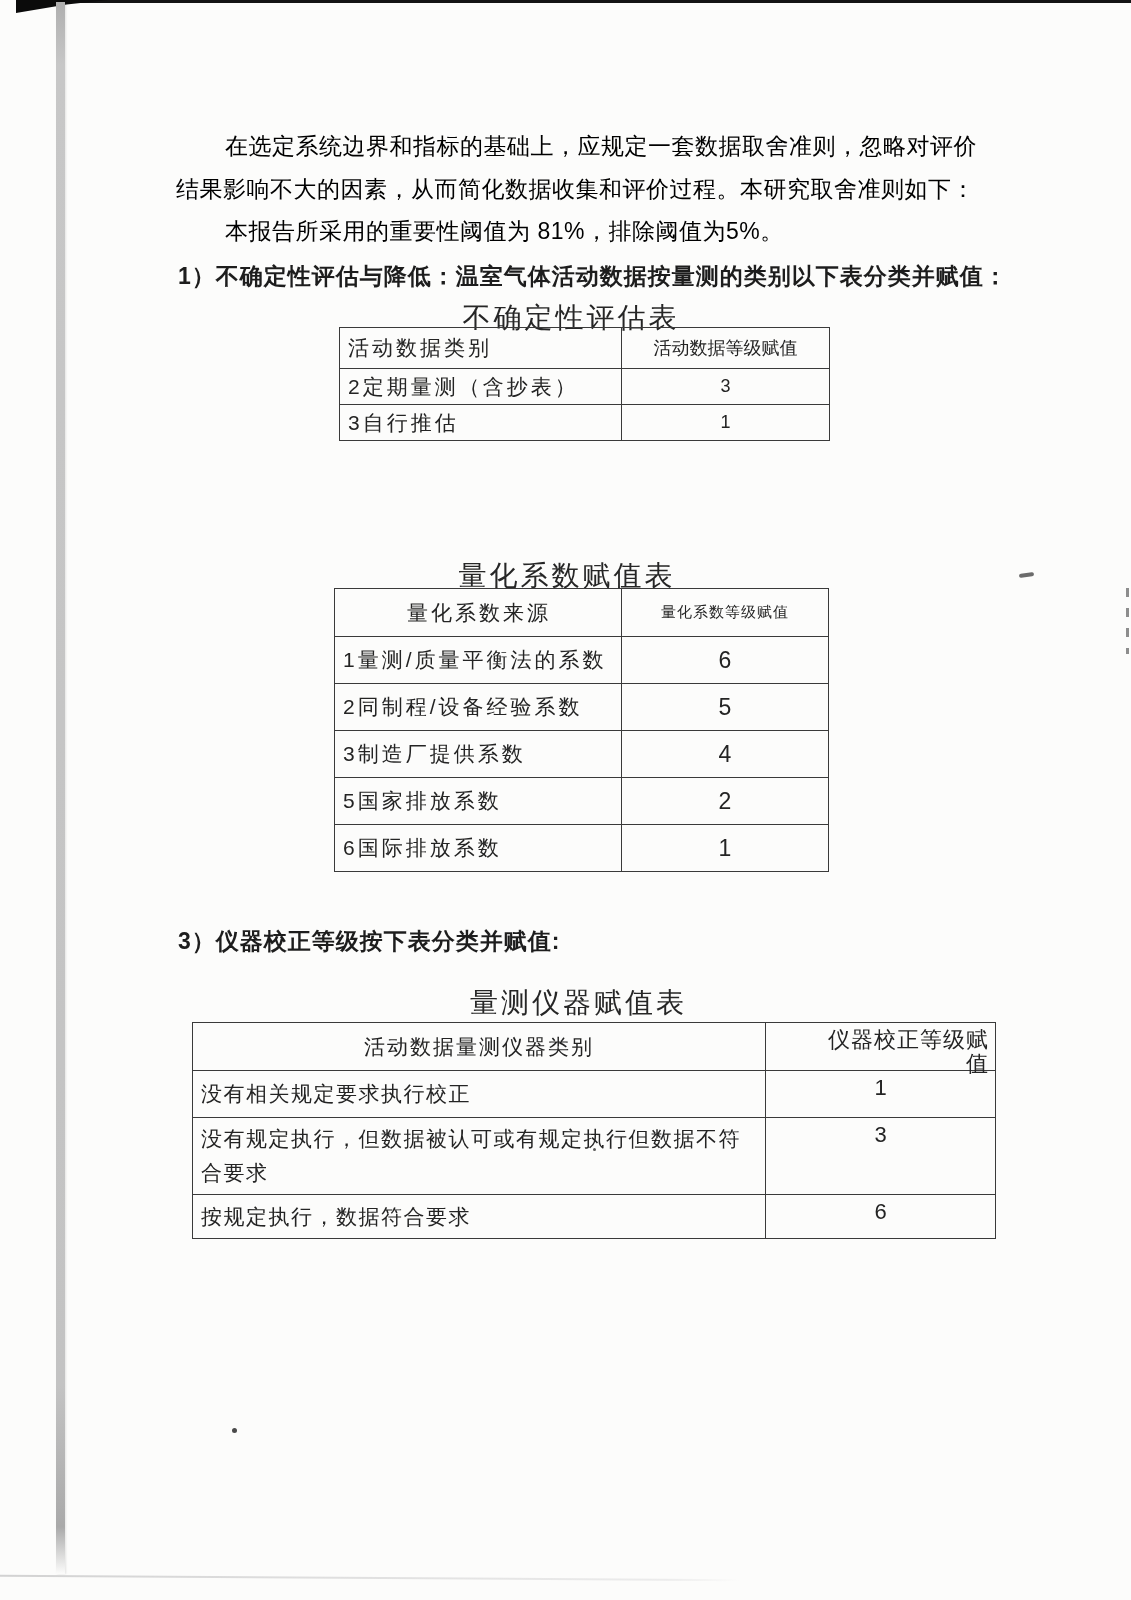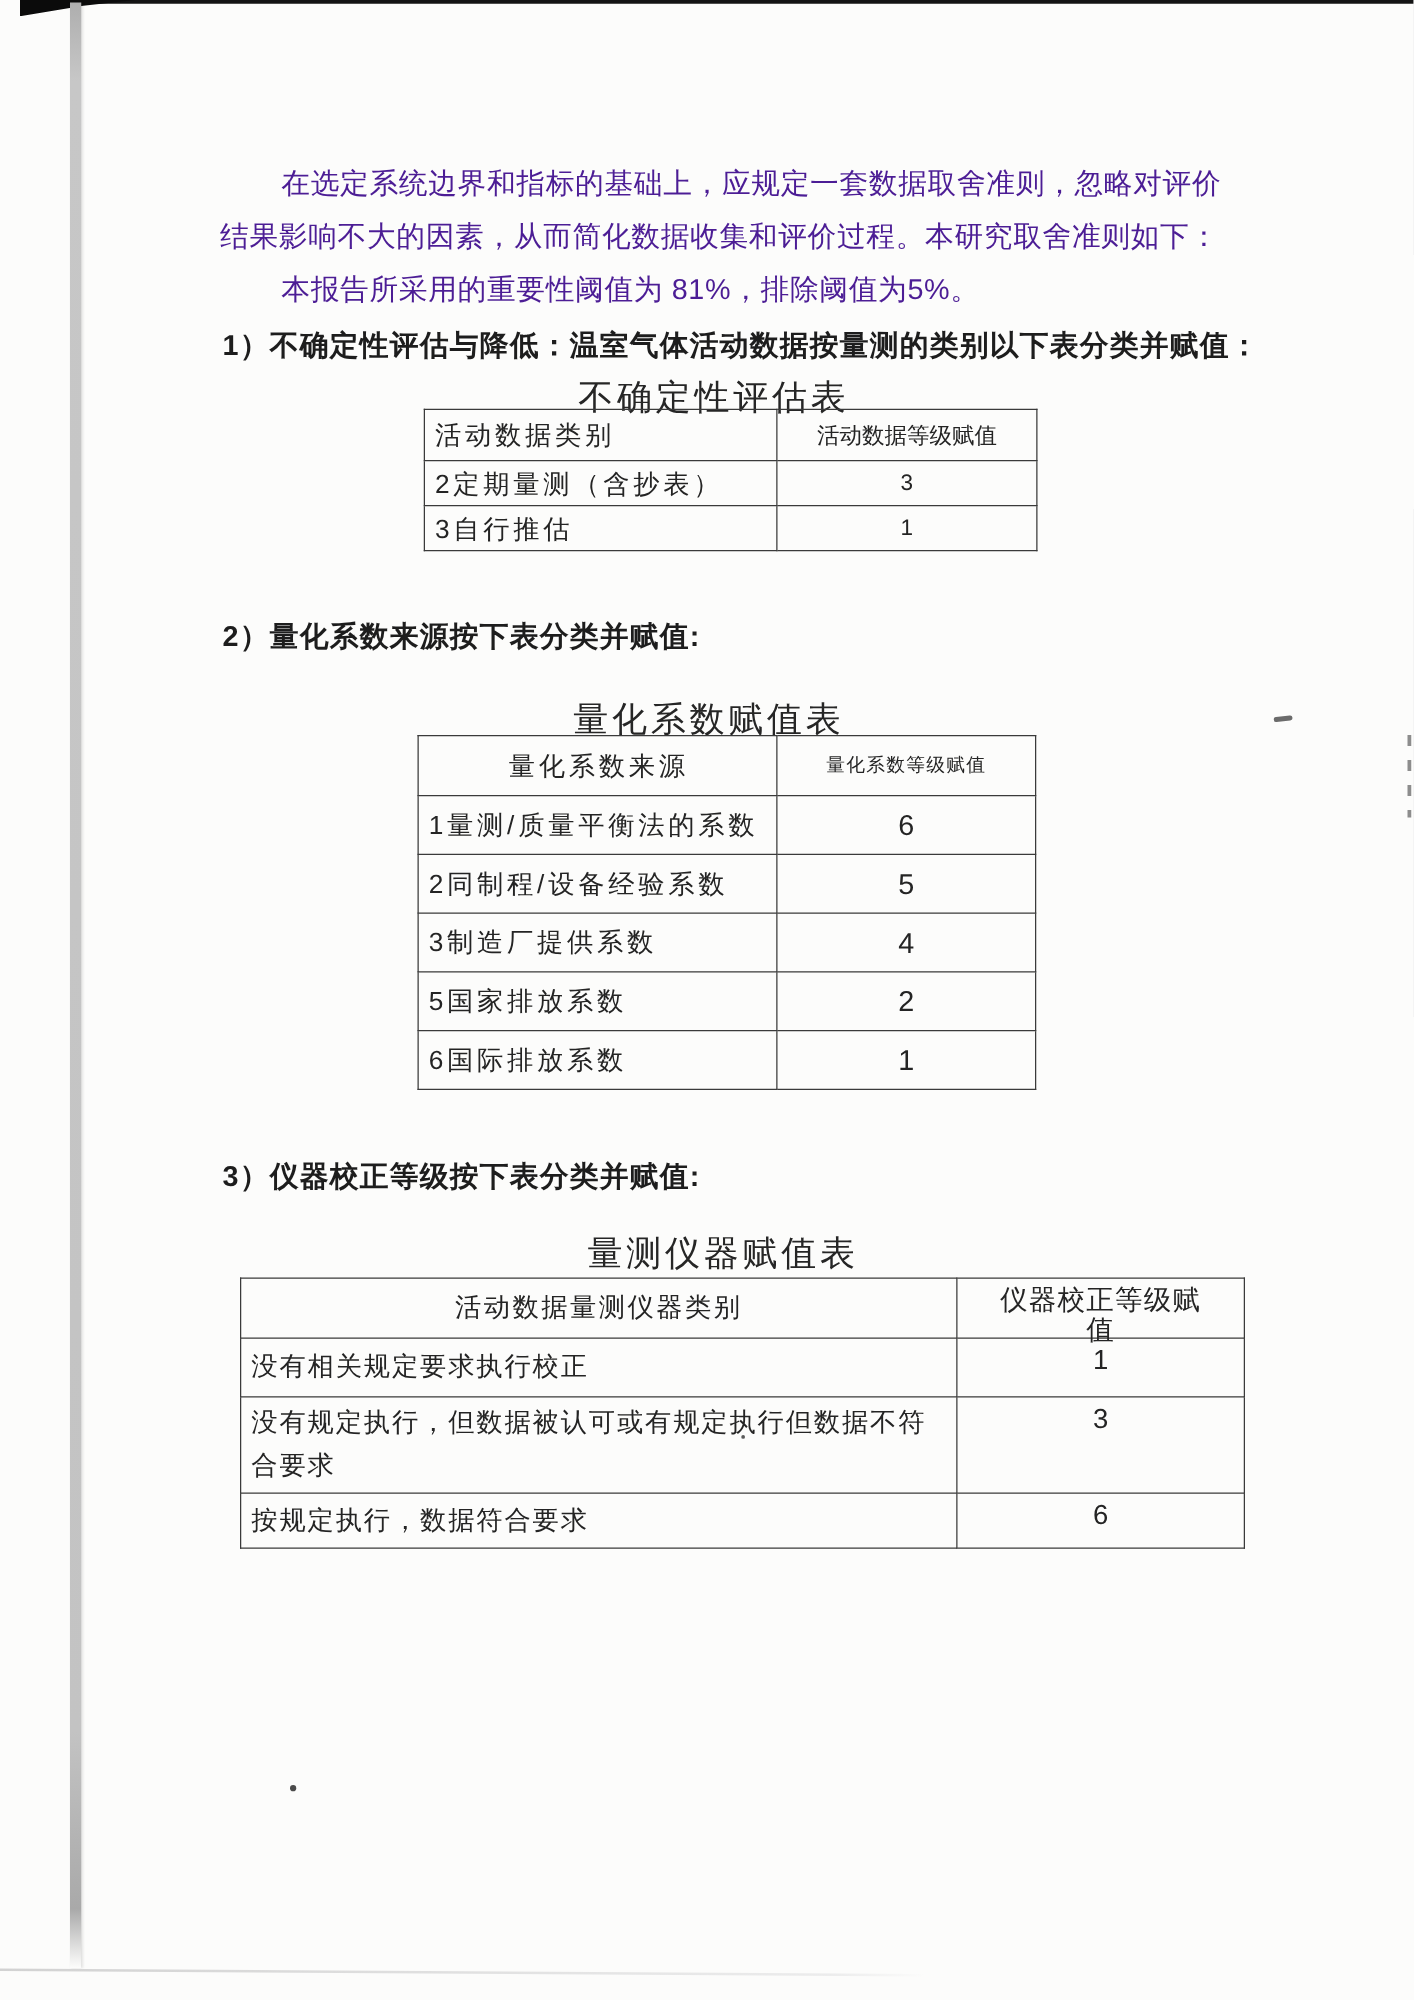--- a/index.html
+++ b/index.html
@@ -20,40 +20,40 @@
     background:linear-gradient(180deg,#aeaeae 0,#c7c7c7 4%,#c3c3c3 88%,#a9a9a9 97%,rgba(180,180,180,0) 100%);
     box-shadow:1px 0 2px rgba(0,0,0,.10);}
   .scan-bottom-shadow{position:absolute;left:0;top:1577px;width:740px;height:2px;
     background:linear-gradient(90deg,#d2d2d2,#ececec 90%,rgba(236,236,236,0));transform:rotate(0.35deg);}
   .scan-dot-1{position:absolute;left:232px;top:1428px;width:5px;height:5px;border-radius:50%;background:#4a4a4a;}
   .scan-dot-2{position:absolute;left:593px;top:1148px;width:3px;height:3px;border-radius:50%;background:#5a5a5a;}
   .scan-dash{position:absolute;left:1019px;top:573px;width:15px;height:4px;background:#6b6b6b;transform:rotate(-7deg);border-radius:2px;}
   .scan-right-marks{position:absolute;left:1126px;top:588px;width:3px;height:66px;
     background:repeating-linear-gradient(180deg,#8d8d8d 0 9px,rgba(0,0,0,0) 9px 20px);}
   
-  .p-line{position:absolute;left:176px;font-size:23px;letter-spacing:.5px;white-space:nowrap;color:#4c1d95;}
+  .p-line{position:absolute;left:176px;font-size:23px;letter-spacing:.5px;white-space:nowrap;color:#000000;}
   .indent{padding-left:49px;}
   .heading{position:absolute;left:178px;font-size:23px;font-weight:600;letter-spacing:1px;white-space:nowrap;color:#1d1d1d;}
   .tbl-title{position:absolute;text-align:center;font-size:28px;letter-spacing:3px;color:#262626;}
   
   table{position:absolute;border-collapse:collapse;table-layout:fixed;background:transparent;}
   td{border:1.6px solid #3a3a3a;padding:0 6px;font-size:21px;color:#242424;overflow:visible;}
   .t1{left:339px;top:327px;}
   .t1 .c-label{width:267px;letter-spacing:3px;padding-left:8px;}
   .t1 .c-value{width:195px;text-align:center;font-size:18px;letter-spacing:0;}
   .t2{left:334px;top:588px;}
   .t2 .c-label{width:272px;letter-spacing:3px;padding-left:8px;}
   .t2 .c-value{width:194px;text-align:center;font-size:23px;letter-spacing:0;}
   .t2 td.hdr-center{text-align:center;}
   .t3{left:192px;top:1022px;}
   .t3 .c-label{width:556px;letter-spacing:1.5px;padding:4px 8px;line-height:34px;}
   .t3 .c-value{width:217px;text-align:center;font-size:22px;vertical-align:top;padding-top:4px;letter-spacing:0;}
   .t3 td.hdr-left{text-align:center;letter-spacing:2px;}
   .t3 td.hdr-right{vertical-align:top;padding-top:5px;}
-  .hdr2line{height:42px;overflow:visible;text-align:center;line-height:24px;letter-spacing:1px;}
+  .hdr2line{height:42px;overflow:visible;text-align:right;line-height:24px;letter-spacing:1px;}
   .hdr2line .l2{position:relative;z-index:2;}
 </style>
 </head>
 <body>
 
 <div class="page">
 
   <div class="scan-top-line"></div>
   <div class="scan-corner-blob"></div>
   <div class="scan-left-bar"></div>
@@ -79,21 +79,20 @@
       <td class="c-label">2定期量测（含抄表）</td>
       <td class="c-value">3</td>
     </tr>
     <tr style="height:36px">
       <td class="c-label">3自行推估</td>
       <td class="c-value">1</td>
     </tr>
   </tbody>
     </table>
 
-  <div class="heading" style="top:494px">2）量化系数来源按下表分类并赋值:</div>
   <div class="tbl-title" style="left:334px;width:466px;top:557px">量化系数赋值表</div>
   <table class="t2">
     <tbody>
         <tr style="height:48px">
       <td class="c-label hdr-center">量化系数来源</td>
       <td class="c-value hdr-center" style="font-size:15px;letter-spacing:1px">量化系数等级赋值</td>
     </tr>
     <tr style="height:47px">
       <td class="c-label">1量测/质量平衡法的系数</td>
       <td class="c-value">6</td>

